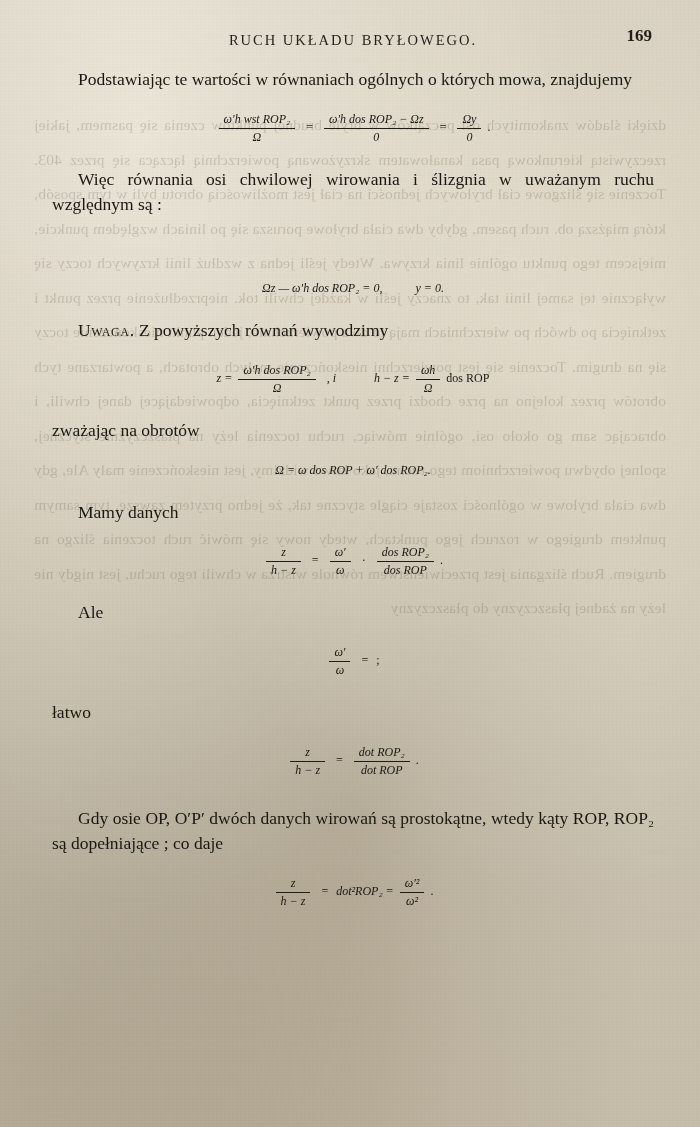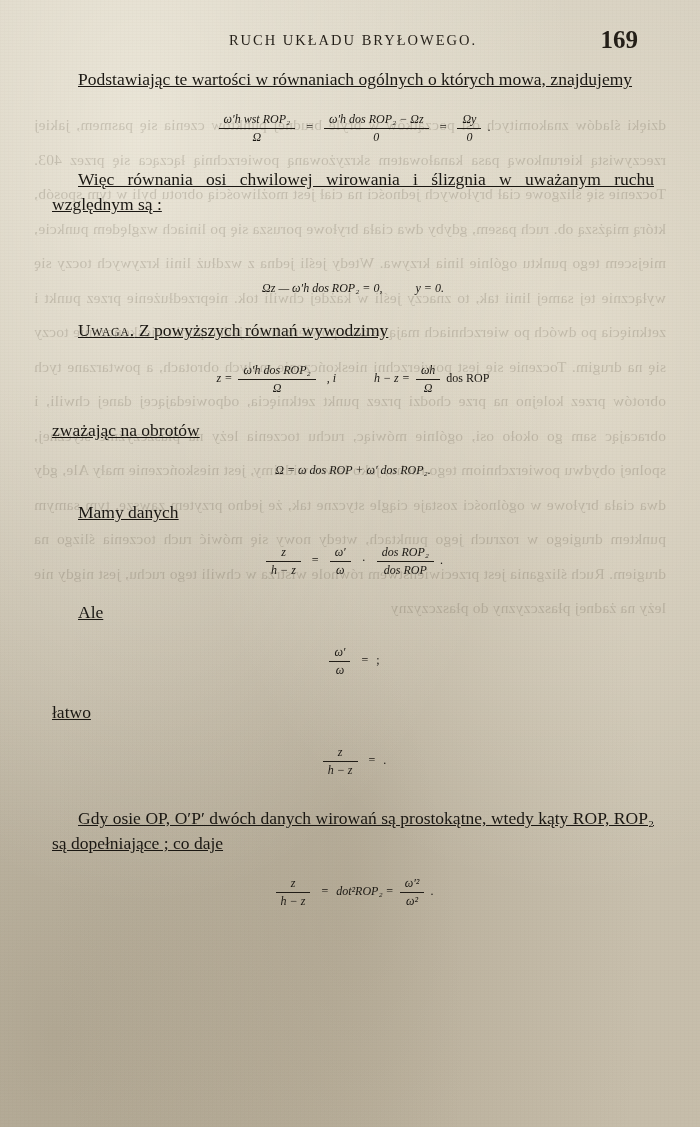--- a/index.html
+++ b/index.html
@@ -62,33 +62,32 @@
   .running-head {
     text-align: center;
     font-size: 14.5px;
     letter-spacing: 2.0px;
     color: #241f18;
     position: relative;
     margin-bottom: 18px;
   }
   .page-no {
     position: absolute;
-    right: 16px;
+    right: 2px;
     top: -6px;
-    font-size: 25px;
+    font-size: 17px;
     font-weight: bold;
     letter-spacing: 0;
   }
   p.para {
     font-size: 17.5px;
     line-height: 25px;
     margin: 0 0 6px 0;
     text-align: justify;
     text-indent: 26px;
-    text-decoration: underline;
   }
   p.noindent { text-indent: 0; }
   .smallcaps { font-variant: small-caps; letter-spacing: .6px; }
   .eq {
     text-align: center;
     margin: 20px 0 22px 0;
     font-size: 12px;
   }
   .eq-inner { display: inline-block; }
   .frac {
@@ -212,20 +211,24 @@
 
   <p class="para noindent">łatwo</p>
 
   <div class="eq">
     <span class="eq-inner">
       <span class="frac">
         <span class="num it">z</span>
         <span class="den it">h − z</span>
       </span>
       <span class="op">=</span>
+      <span class="frac">
+        <span class="num it">dot ROP₂</span>
+        <span class="den it">dot ROP</span>
+      </span>
       <span>.</span>
     </span>
   </div>
 
   <div class="gap-sm"></div>
 
   <p class="para">Gdy osie OP,  O′P′  dwóch  danych wirowań są prostokątne, wtedy kąty  ROP,  ROP₂  są dopełniające ; co daje</p>
 
   <div class="eq">
     <span class="eq-inner">

